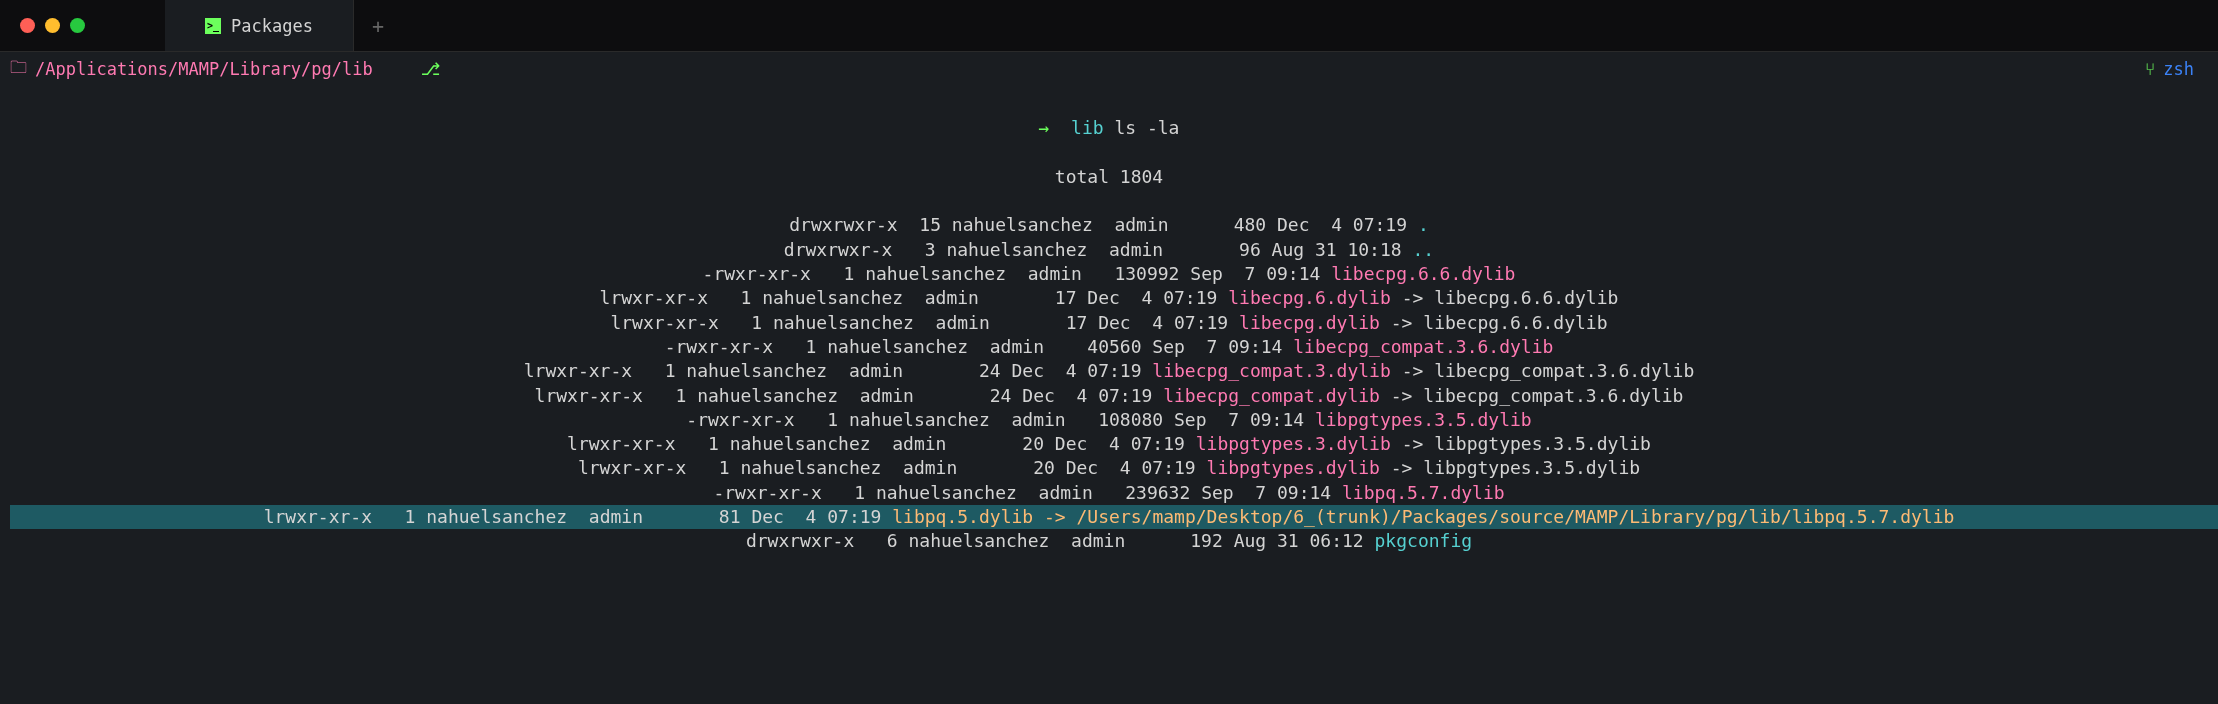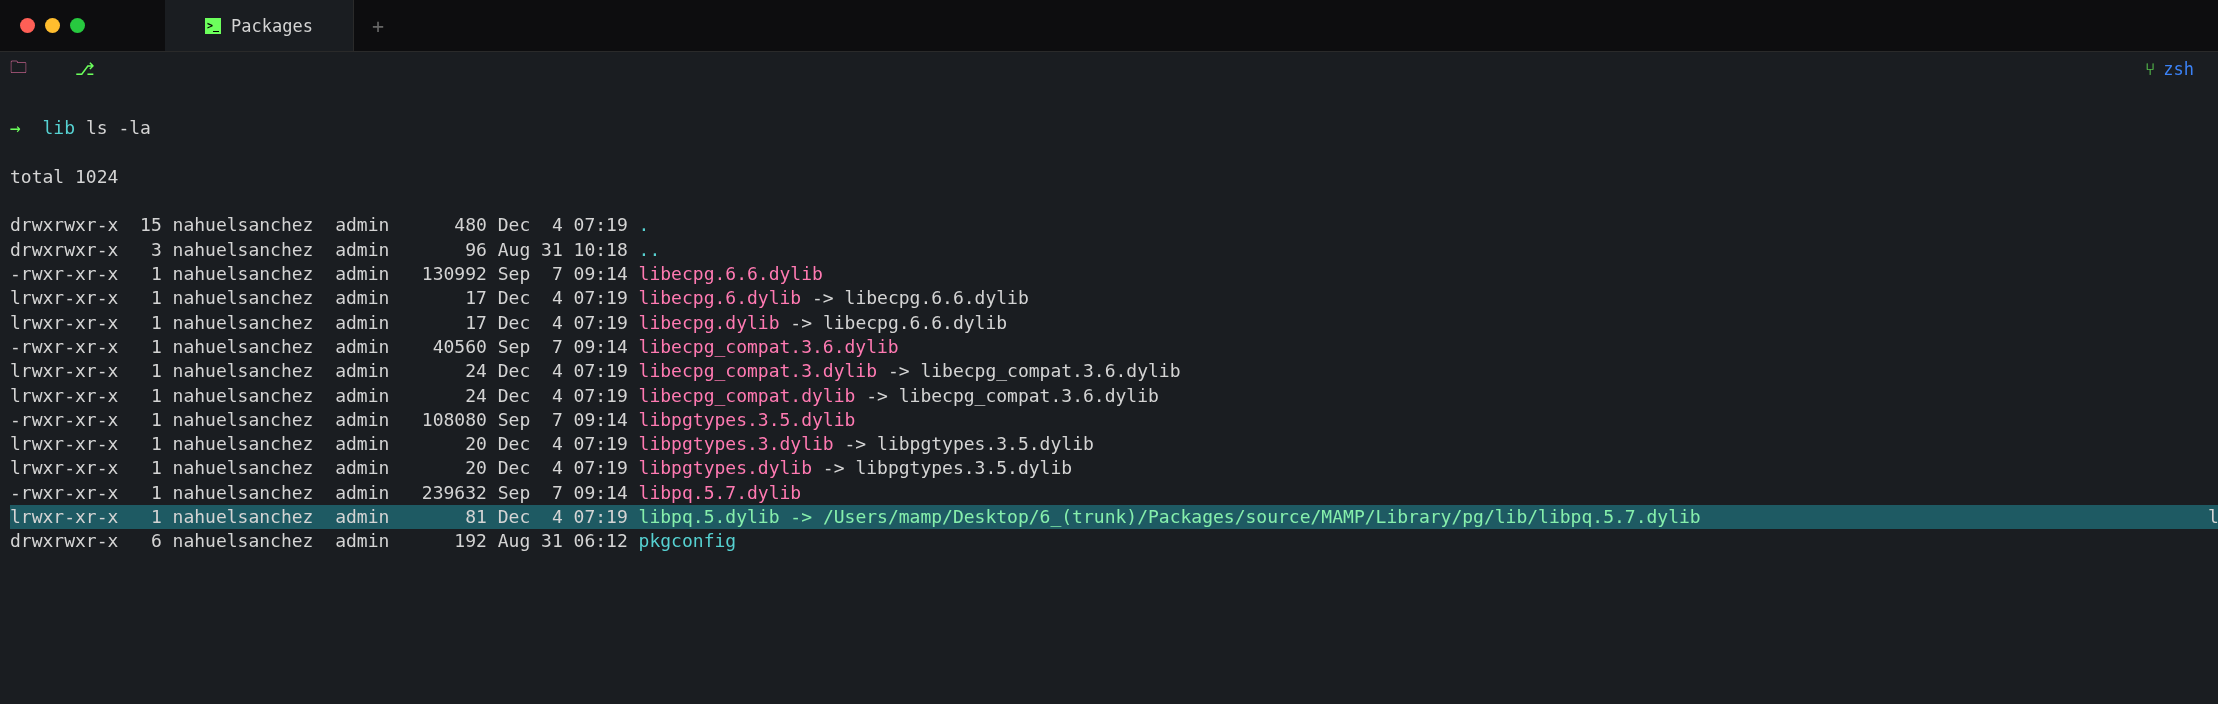--- a/index.html
+++ b/index.html
@@ -61,55 +61,57 @@
   }
   .pathbar-left { display: flex; align-items: center; gap: 8px; }
   .pathbar-right { display: flex; align-items: center; gap: 8px; padding-right: 14px; }
   .folder-icon { color: #ff7ab2; }
   .git-icon { color: #6cff5c; margin-left: 40px;}
   .shell-icon { color: #6cff5c; }
   .terminal {
     padding: 6px 10px;
     line-height: 1.35;
     white-space: pre;
+    text-align: center;
   }
   .prompt-arrow { color: #6cff5c; }
   .prompt-dir { color: #56d1d1; }
   .prompt-cmd { color: #d4d4d4; }
   .row { display: block; }
   .perm, .links, .owner, .group, .size, .date, .fname, .arrow, .target { display: inline; }
   .dir-name { color: #56d1d1; }
   .file-pink { color: #ff7ab2; }
   .hl-row { background: #1e5a63; display: inline-block; width: 100%; }
-  .hl-row .fname, .hl-row .target, .hl-row .arrow { color: #86efac; }
+  .hl-row .fname, .hl-row .target, .hl-row .arrow { color: #fdba74; }
 </style>
 </head>
 <body>
 
 <div class="titlebar">
   <div class="traffic-lights">
     <div class="light red"></div>
     <div class="light yellow"></div>
     <div class="light green"></div>
   </div>
   <div class="tab">
     <span class="tab-icon">&gt;_</span>
     <span>Packages</span>
   </div>
   <div class="new-tab">+</div>
 </div>
 
 <div class="pathbar">
   <div class="pathbar-left">
     <span class="folder-icon">🗀</span>
+    <span>/Applications/MAMP/Library/pg/lib</span>
     <span class="git-icon">⎇</span>
   </div>
   <div class="pathbar-right">
     <span class="shell-icon">⑂</span>
     <span style="color:#3b82f6">zsh</span>
   </div>
 </div>
 
 <div class="terminal">
 <span class="row"><span class="prompt-arrow">→</span>  <span class="prompt-dir">lib</span> <span class="prompt-cmd">ls -la</span></span>
-<span class="row">total 1024</span>
+<span class="row">total 1804</span>
 <div id="rows-container"><span class="row"><span class="perm">drwxrwxr-x</span><span class="links">  15</span> <span class="owner">nahuelsanchez </span> <span class="group">admin </span> <span class="size">    480</span> <span class="date">Dec  4 07:19</span> <span class="fname dir-name">.</span></span><span class="row"><span class="perm">drwxrwxr-x</span><span class="links">   3</span> <span class="owner">nahuelsanchez </span> <span class="group">admin </span> <span class="size">     96</span> <span class="date">Aug 31 10:18</span> <span class="fname dir-name">..</span></span><span class="row"><span class="perm">-rwxr-xr-x</span><span class="links">   1</span> <span class="owner">nahuelsanchez </span> <span class="group">admin </span> <span class="size"> 130992</span> <span class="date">Sep  7 09:14</span> <span class="fname file-pink">libecpg.6.6.dylib</span></span><span class="row"><span class="perm">lrwxr-xr-x</span><span class="links">   1</span> <span class="owner">nahuelsanchez </span> <span class="group">admin </span> <span class="size">     17</span> <span class="date">Dec  4 07:19</span> <span class="fname file-pink">libecpg.6.dylib</span> <span class="arrow">-&gt;</span> <span class="target">libecpg.6.6.dylib</span></span><span class="row"><span class="perm">lrwxr-xr-x</span><span class="links">   1</span> <span class="owner">nahuelsanchez </span> <span class="group">admin </span> <span class="size">     17</span> <span class="date">Dec  4 07:19</span> <span class="fname file-pink">libecpg.dylib</span> <span class="arrow">-&gt;</span> <span class="target">libecpg.6.6.dylib</span></span><span class="row"><span class="perm">-rwxr-xr-x</span><span class="links">   1</span> <span class="owner">nahuelsanchez </span> <span class="group">admin </span> <span class="size">  40560</span> <span class="date">Sep  7 09:14</span> <span class="fname file-pink">libecpg_compat.3.6.dylib</span></span><span class="row"><span class="perm">lrwxr-xr-x</span><span class="links">   1</span> <span class="owner">nahuelsanchez </span> <span class="group">admin </span> <span class="size">     24</span> <span class="date">Dec  4 07:19</span> <span class="fname file-pink">libecpg_compat.3.dylib</span> <span class="arrow">-&gt;</span> <span class="target">libecpg_compat.3.6.dylib</span></span><span class="row"><span class="perm">lrwxr-xr-x</span><span class="links">   1</span> <span class="owner">nahuelsanchez </span> <span class="group">admin </span> <span class="size">     24</span> <span class="date">Dec  4 07:19</span> <span class="fname file-pink">libecpg_compat.dylib</span> <span class="arrow">-&gt;</span> <span class="target">libecpg_compat.3.6.dylib</span></span><span class="row"><span class="perm">-rwxr-xr-x</span><span class="links">   1</span> <span class="owner">nahuelsanchez </span> <span class="group">admin </span> <span class="size"> 108080</span> <span class="date">Sep  7 09:14</span> <span class="fname file-pink">libpgtypes.3.5.dylib</span></span><span class="row"><span class="perm">lrwxr-xr-x</span><span class="links">   1</span> <span class="owner">nahuelsanchez </span> <span class="group">admin </span> <span class="size">     20</span> <span class="date">Dec  4 07:19</span> <span class="fname file-pink">libpgtypes.3.dylib</span> <span class="arrow">-&gt;</span> <span class="target">libpgtypes.3.5.dylib</span></span><span class="row"><span class="perm">lrwxr-xr-x</span><span class="links">   1</span> <span class="owner">nahuelsanchez </span> <span class="group">admin </span> <span class="size">     20</span> <span class="date">Dec  4 07:19</span> <span class="fname file-pink">libpgtypes.dylib</span> <span class="arrow">-&gt;</span> <span class="target">libpgtypes.3.5.dylib</span></span><span class="row"><span class="perm">-rwxr-xr-x</span><span class="links">   1</span> <span class="owner">nahuelsanchez </span> <span class="group">admin </span> <span class="size"> 239632</span> <span class="date">Sep  7 09:14</span> <span class="fname file-pink">libpq.5.7.dylib</span></span><span class="row hl-row"><span class="perm">lrwxr-xr-x</span><span class="links">   1</span> <span class="owner">nahuelsanchez </span> <span class="group">admin </span> <span class="size">     81</span> <span class="date">Dec  4 07:19</span> <span class="fname ">libpq.5.dylib</span> <span class="arrow">-&gt;</span> <span class="target">/Users/mamp/Desktop/6_(trunk)/Packages/source/MAMP/Library/pg/lib/libpq.5.7.dylib</span></span><span class="row hl-row"><span class="perm">lrwxr-xr-x</span>       </span><span class="row"><span class="perm">drwxrwxr-x</span><span class="links">   6</span> <span class="owner">nahuelsanchez </span> <span class="group">admin </span> <span class="size">    192</span> <span class="date">Aug 31 06:12</span> <span class="fname dir-name">pkgconfig</span></span></div>
 </div>
 
 </body></html>

